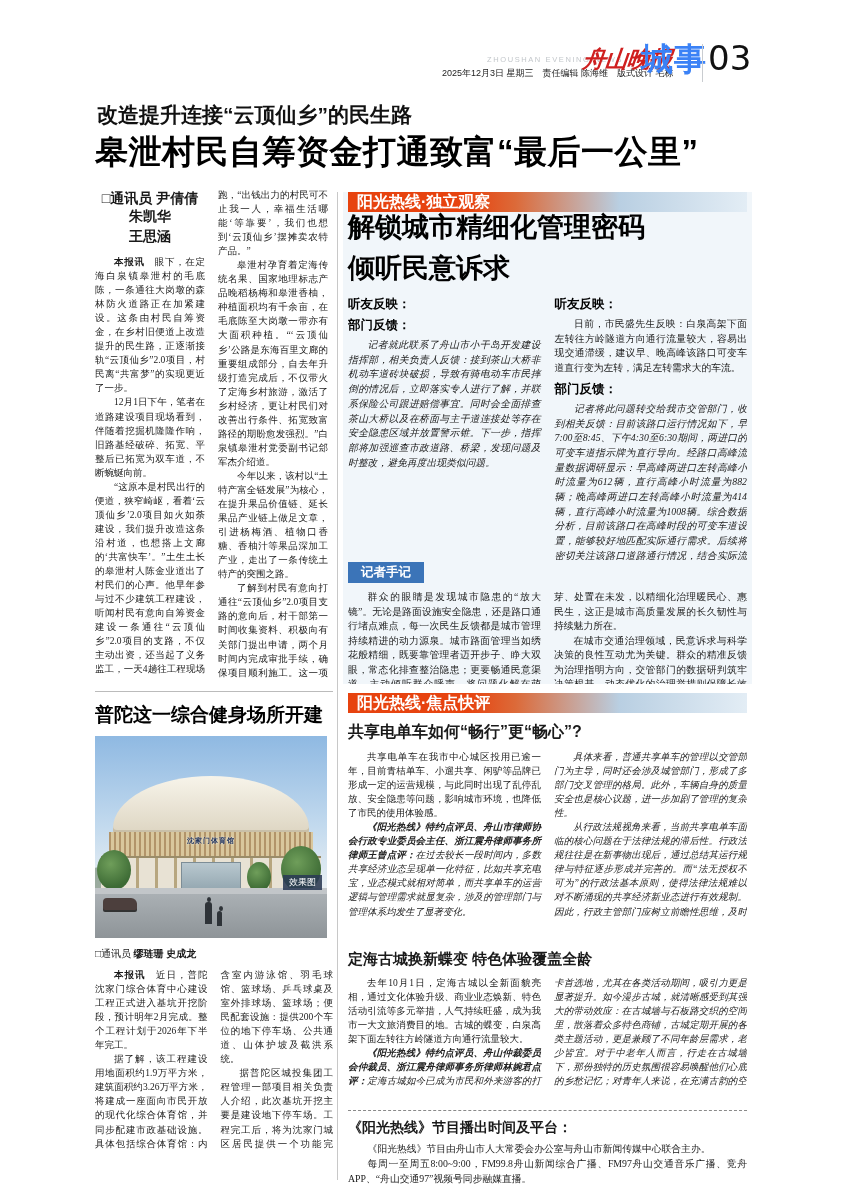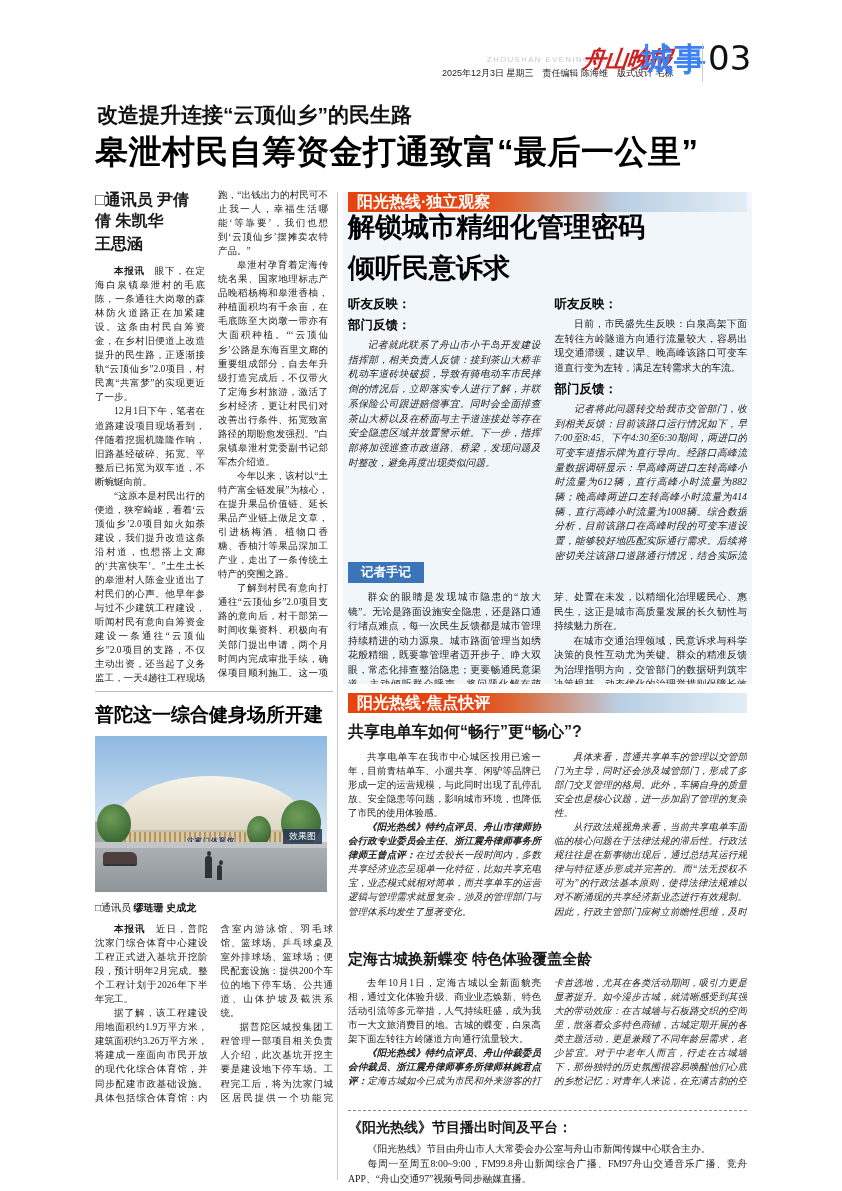--- a/index.html
+++ b/index.html
@@ -25,31 +25,31 @@
   
   .kicker { position:absolute; left:97px; top:101px; font-family:"Liberation Sans",sans-serif;
             font-weight:bold; font-size:21px; color:#111; }
   .lead-hl { position:absolute; left:95px; top:130px; width:655px; font-family:"Liberation Sans",sans-serif;
              font-weight:900; font-size:33px; color:#000; white-space:nowrap; letter-spacing:0.5px; }
   
   .cols2 { column-count:2; column-gap:13px; text-align:justify; }
   p.para { text-indent:2em; font-size:9.5px; line-height:1.48; margin:0; }
   p.para .plead { font-weight:bold; font-family:"Liberation Sans",sans-serif; }
   p.para.kai { font-style:italic; color:#222; }
-  .byline-line { text-align:left; font-size:16px; margin-bottom:2px; }
+  .byline-line { text-align:center; font-size:14px; margin-bottom:2px; }
   .byline-line b { font-family:"Liberation Sans",sans-serif; }
   
   .left-art { position:absolute; left:95px; top:188px; width:233px; height:498px; overflow:hidden; }
   .left-art .bylines { break-inside:avoid; margin-bottom:9px; padding-top:2px; }
   .bottom-rule { position:absolute; left:95px; top:691px; width:238px; height:1px; background:#bbb; }
   
   .putuo { position:absolute; left:95px; top:700px; width:238px; }
   .putuo h2 { font-family:"Liberation Sans",sans-serif; font-size:19px; font-weight:900; color:#000;
               letter-spacing:0px; margin:2px 0 8px 0; }
-  .photo { position:relative; width:232px; height:156px; overflow:hidden; background:#ef4444; }
+  .photo { position:relative; width:232px; height:202px; overflow:hidden; background:#ef4444; }
   .ph-sky { position:absolute; inset:0; background:linear-gradient(180deg,#8fb9e2 0%,#c3daee 45%,#e9eff3 75%); }
   .ph-hill { position:absolute; left:-20px; bottom:44px; width:120px; height:30px; border-radius:50%;
              background:#7a8f7a; opacity:.7; }
   .ph-roof { position:absolute; left:18px; top:40px; width:196px; height:58px;
              border-radius:50% 50% 4px 4px / 90% 90% 4px 4px;
              background:linear-gradient(180deg,#f7f4ea,#ddd5c2); box-shadow:inset 0 -4px 0 #c9bfa8; }
   .ph-band { position:absolute; left:14px; top:96px; width:204px; height:24px;
              background:repeating-linear-gradient(90deg,#b2946a 0 2px,#d9c79d 2px 5px); }
   .ph-sign { position:absolute; left:0; top:100px; width:232px; text-align:center;
              font-family:"Liberation Sans",sans-serif; font-size:7px; font-weight:bold; color:#23355c;

